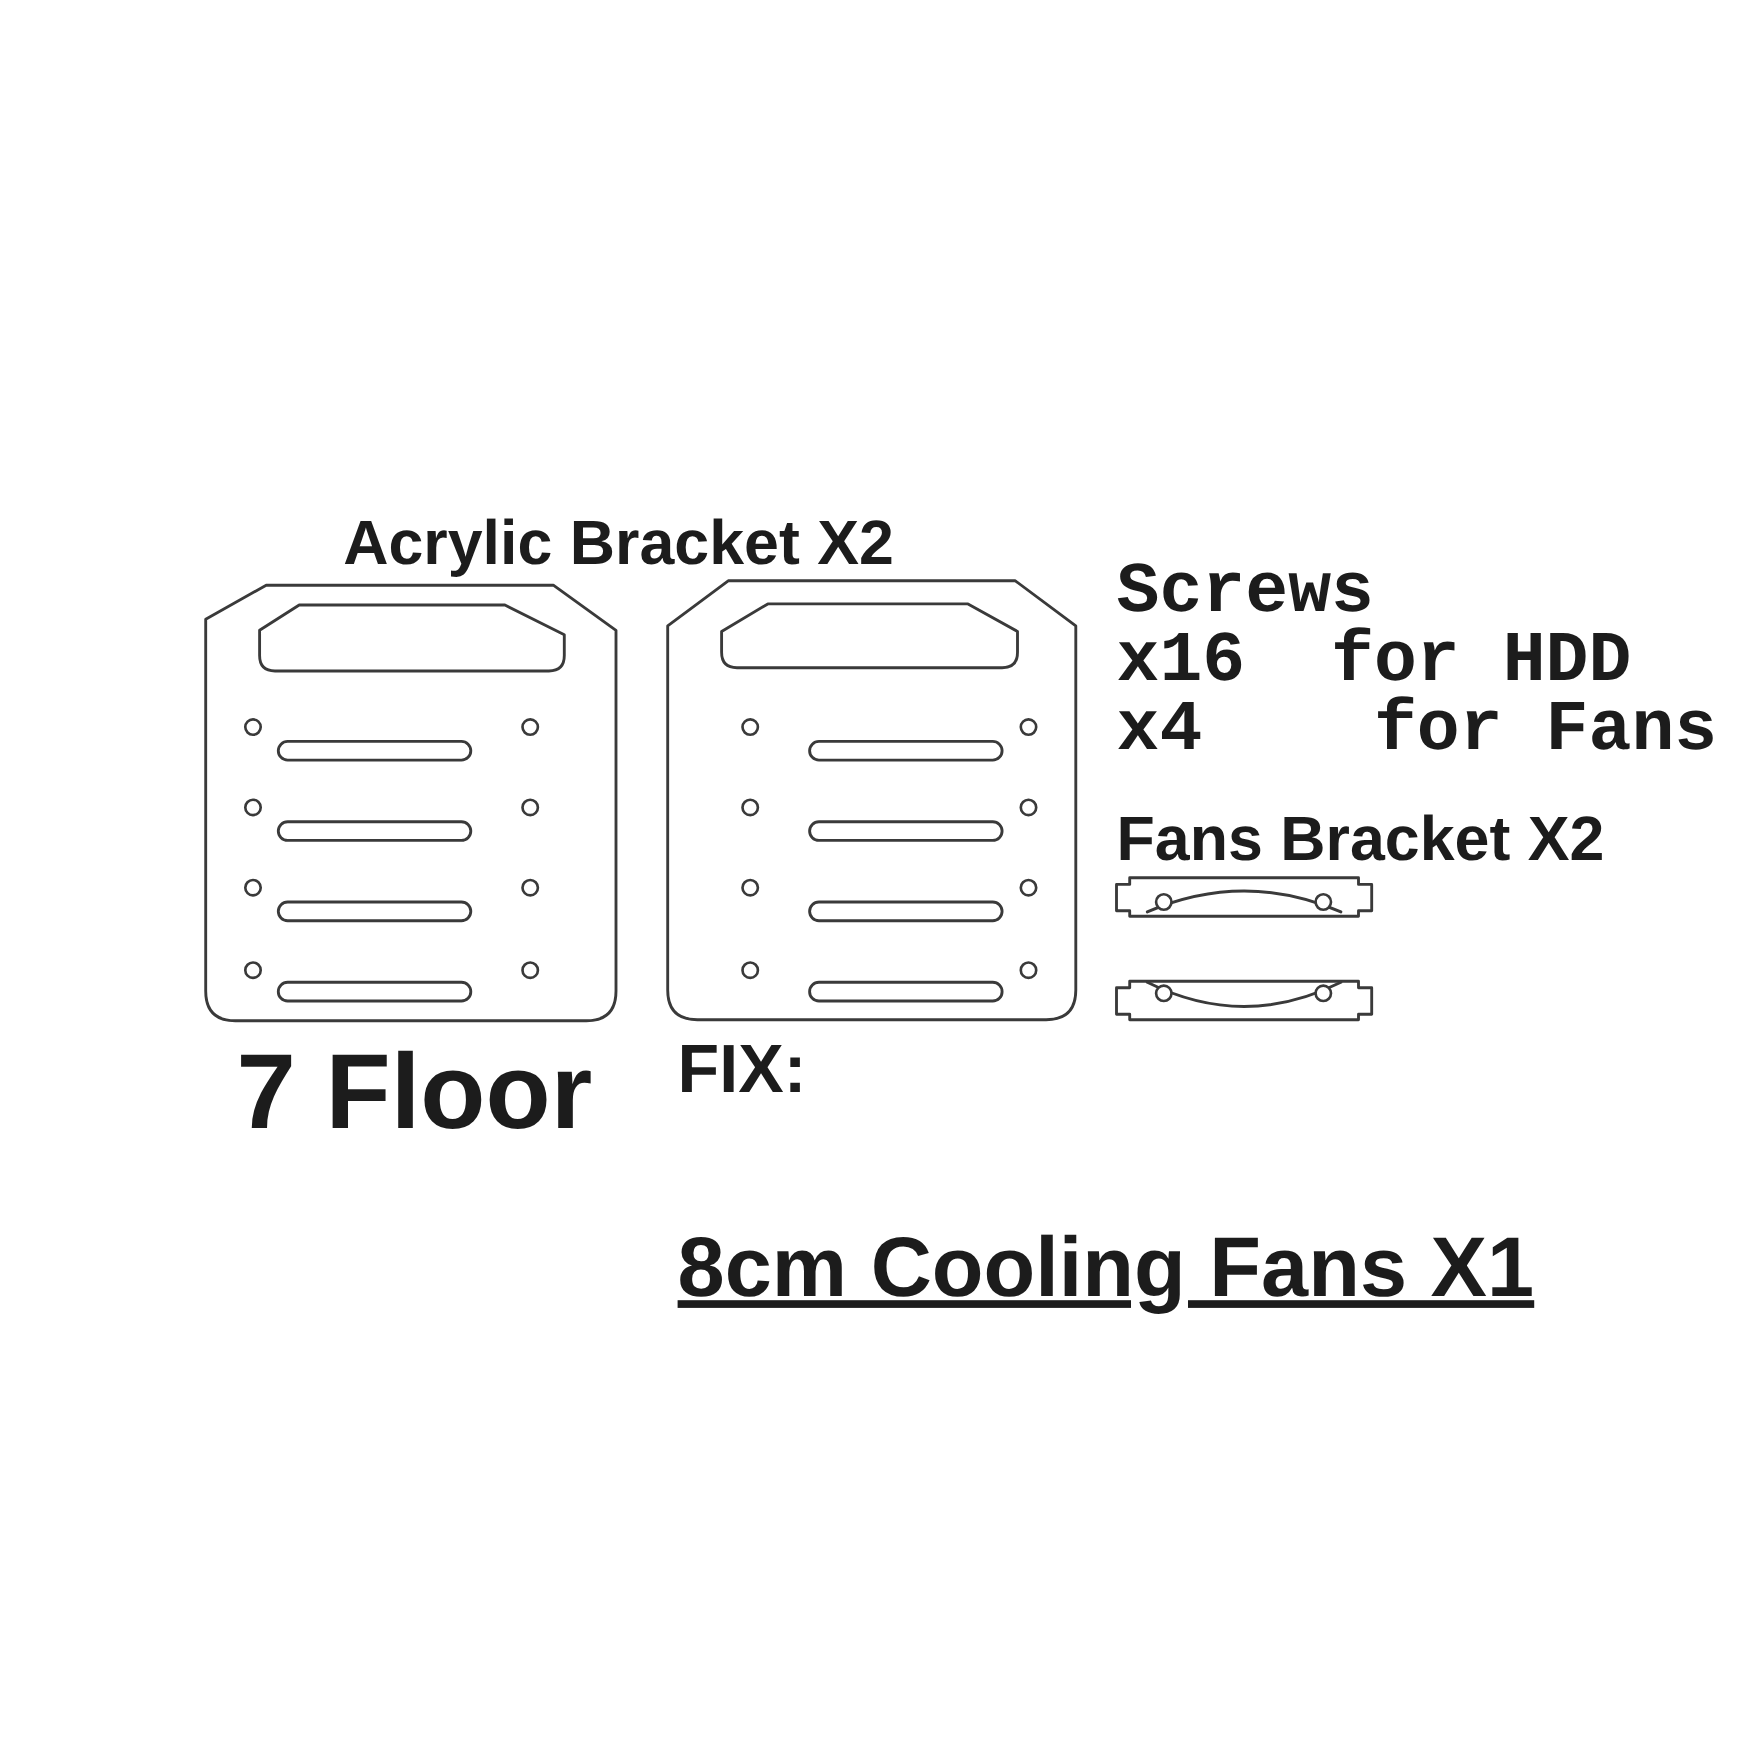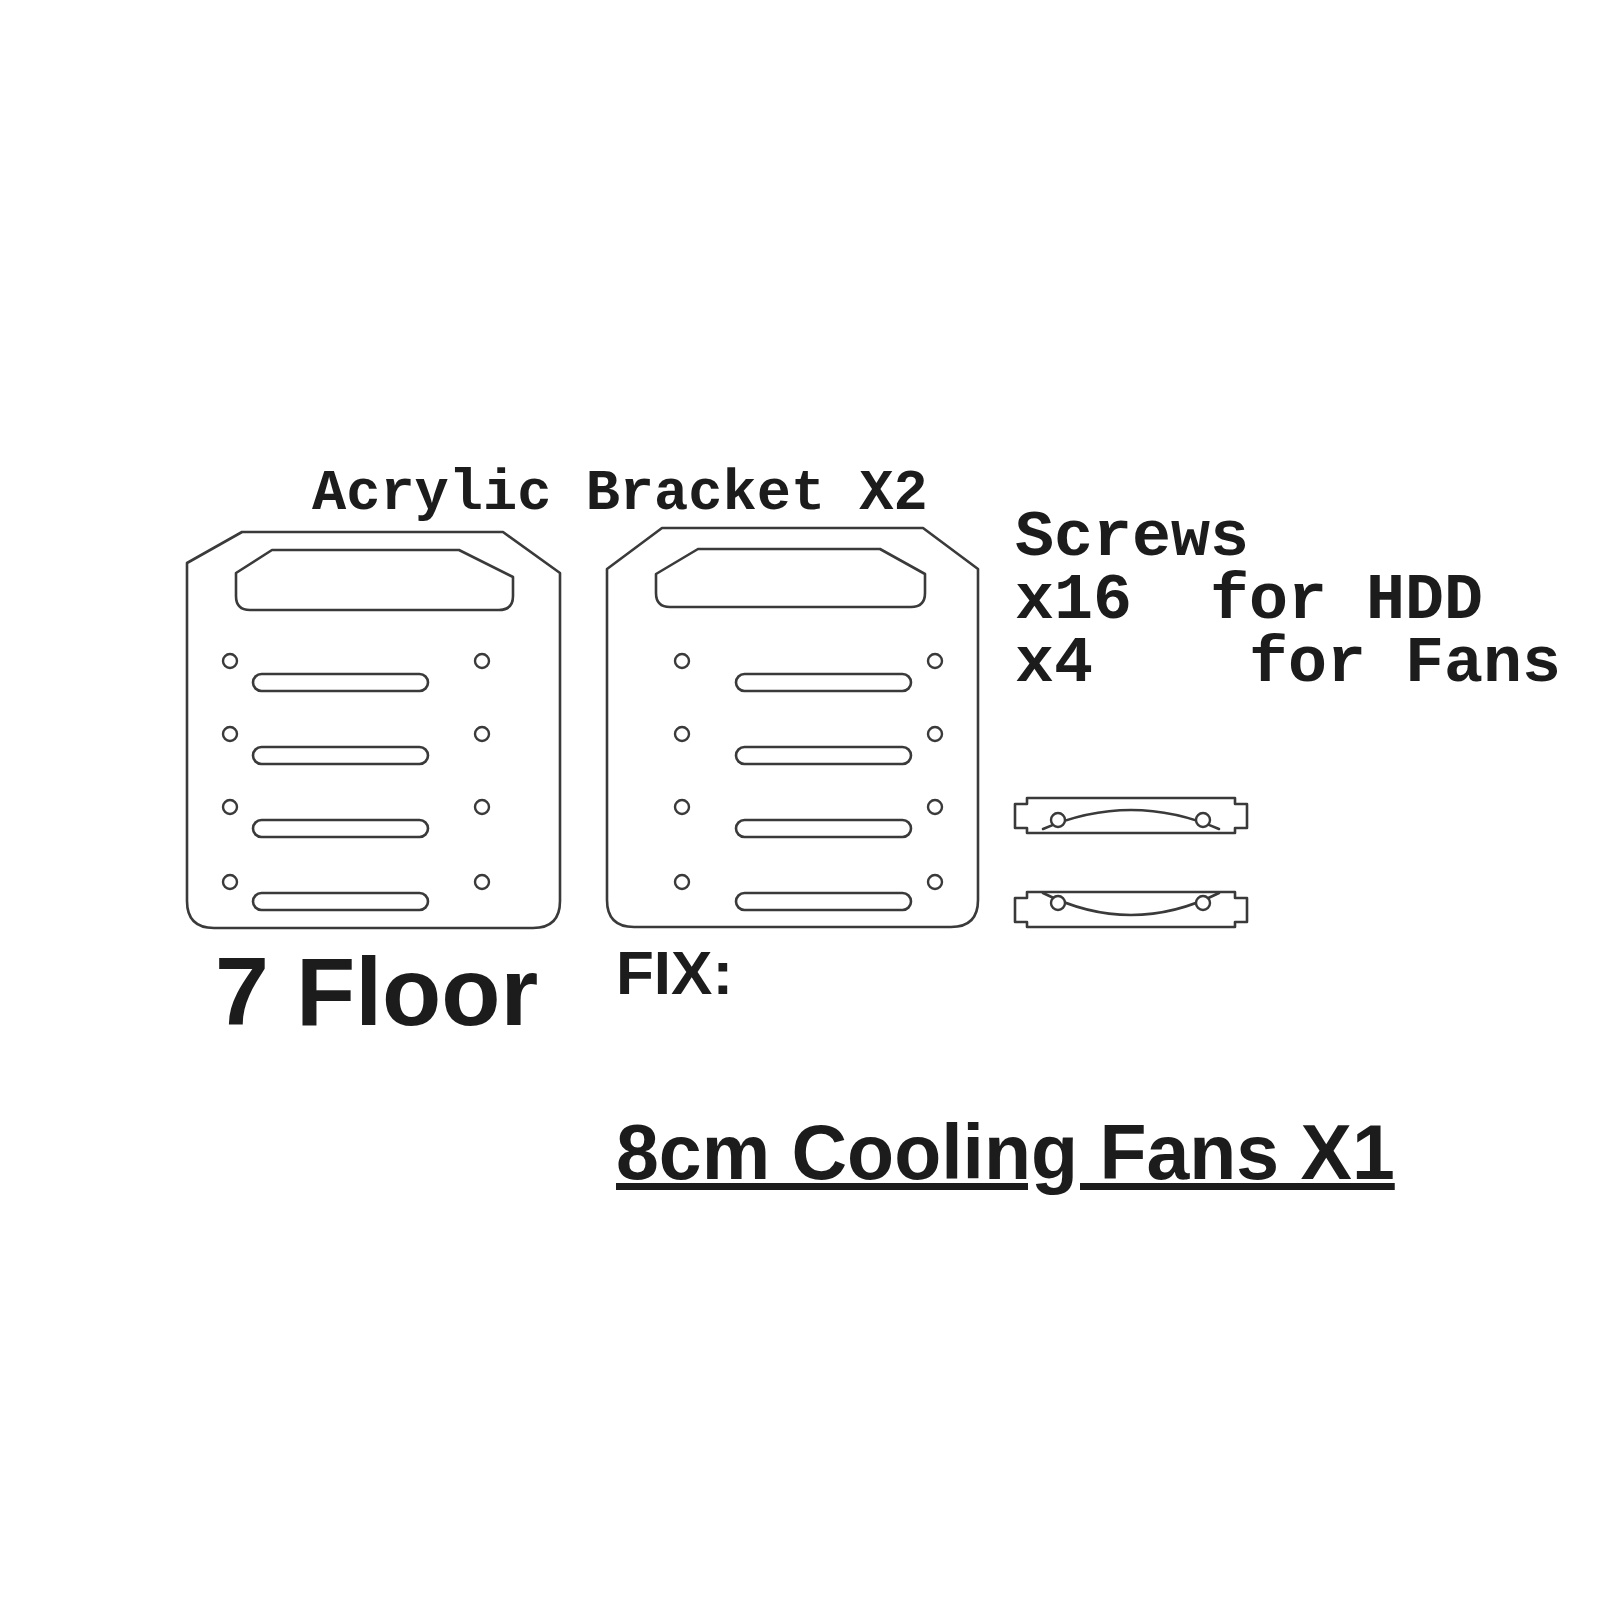--- a/index.html
+++ b/index.html
@@ -12,21 +12,21 @@
     color:#1c1c1c;
   }
   .lineart{position:absolute;left:0;top:0;}
   .txt{
     position:absolute;
     font-weight:bold;
     color:#1c1c1c;
     white-space:pre;
     line-height:1.08;
   }
-  .t-title   {left:312px; top:464px;  font-size:57px;font-family:Liberation Mono, monospace;}
+  .t-title   {left:312px; top:464px;  font-size:57px;}
   .t-screws  {left:1015px;top:507px;  font-size:65px; line-height:63px;font-family:Liberation Mono, monospace;}
   .t-fansbr  {left:1015px;top:733px;  font-size:57px;}
   .t-floor   {left:215px; top:940px;  font-size:97px;}
   .t-fix     {left:616px; top:940px;  font-size:62px;}
   .t-fix1    {left:616px; top:1033px; font-size:77px;}
   .t-fix2    {left:616px; top:1111px; font-size:77px;text-decoration:underline;}
 </style>
 </head>
 <body>
 
@@ -92,19 +92,20 @@
       </g>
     </g>
   </svg>
 
   <div class="txt t-title">Acrylic Bracket X2</div>
 
   <div class="txt t-screws"><span>Screws</span>
 <span>x16  for HDD</span>
 <span>x4    for Fans</span></div>
 
+  <div class="txt t-fansbr">Fans Bracket X2</div>
 
   <div class="txt t-floor">7 Floor</div>
 
   <div class="txt t-fix">FIX:</div>
   <div class="txt t-fix2">8cm Cooling Fans X1</div>
 
 </div>
 
 </body></html>

